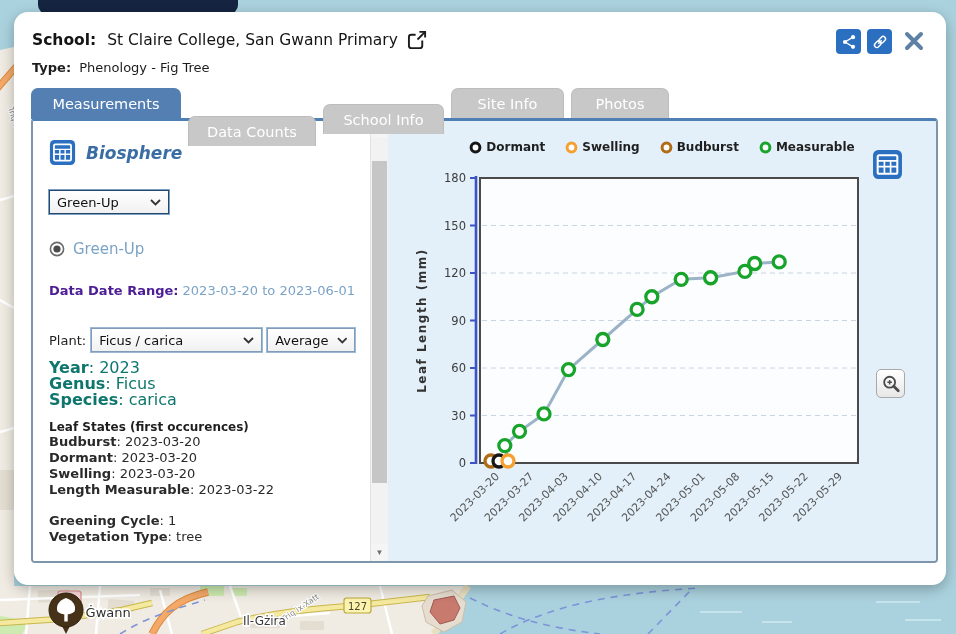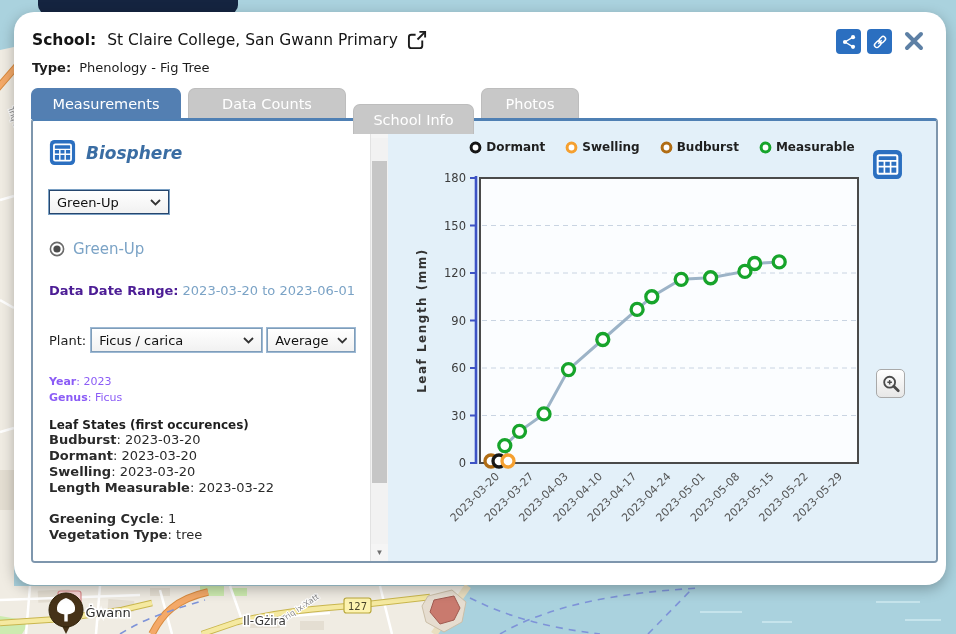--- a/index.html
+++ b/index.html
@@ -12,21 +12,21 @@
   
   #map{position:absolute;left:0;top:0;z-index:0;}
   .map-label{font-size:13px;fill:#2e2e2e;paint-order:stroke;stroke:#ffffff;stroke-width:3px;font-weight:400;}
   .map-label-sm{font-size:12px;fill:#3a3a3a;paint-order:stroke;stroke:#ffffff;stroke-width:3px;}
   .street-label{font-size:8px;fill:#8a8a8a;paint-order:stroke;stroke:#fff;stroke-width:2px;}
   
   .popup-remnant{position:absolute;left:38px;top:-10px;width:200px;height:24px;border-radius:9px;background:#152440;z-index:2;}
   
   .modal{
     position:absolute;left:14px;top:12px;width:932px;height:573px;z-index:3;
-    background:#ffffff;border-radius:20px;box-shadow:0 4px 14px rgba(0,0,0,.28);
+    background:#ffffff;border-radius:14px;box-shadow:0 4px 14px rgba(0,0,0,.28);
   }
   .school-line{position:absolute;left:18px;top:18px;font-size:15.5px;color:#151515;display:flex;align-items:center;gap:9px;white-space:nowrap;}
   .school-line .b{font-weight:bold;margin-right:2px;}
   .site-line{position:absolute;left:18px;top:48px;font-size:13px;color:#1c1c1c;}
   .site-line .b{font-weight:bold;margin-right:4px;}
   .hdr-btn{position:absolute;top:17px;width:25px;height:25px;border-radius:4px;background:#2b6fc0;border:none;padding:0;
     display:flex;align-items:center;justify-content:center;cursor:pointer;}
   .hdr-btn.share{left:822px;}
   .hdr-btn.link{left:853px;}
   .close-x{position:absolute;left:888px;top:18px;width:24px;height:24px;background:none;border:none;padding:0;cursor:pointer;}
@@ -47,21 +47,21 @@
   .sel{border:1px solid #26466d;outline:1px solid #7aa0c4;background:linear-gradient(#ffffff,#f1f1f1);
     height:22px;display:inline-flex;align-items:center;justify-content:space-between;
     padding:0 7px;font-size:13px;color:#111;cursor:pointer;box-sizing:content-box;}
   .sel.plain{border:1px solid #7f9db9;outline:1px solid #9db9d4;}
   .sel .chev{margin-left:8px;}
   .cycle-sel{width:104px;margin-top:24px;}
   .radio-row{display:flex;align-items:center;gap:8px;margin-top:26px;font-size:15px;color:#7ba3c6;}
   .daterange{width:306px;margin:22px 0 0 0;font-size:13px;line-height:22px;color:#7ba3c6;}
   .daterange .drlabel{font-weight:bold;color:#4c1d95;margin-right:4px;}
   .plant-row{display:flex;align-items:center;gap:5px;margin-top:26px;font-size:13px;color:#222;}
-  .fields{margin-top:22px;font-size:11px;line-height:16px;color:#8b5cf6;}
+  .fields{margin-top:8px;font-size:16px;line-height:16px;color:#0f766e;}
   .fld .b{font-weight:bold;}
   .lf-title{font-weight:bold;font-size:12px;margin-top:12px;color:#1e1e1e;}
   .leafstates{font-size:13px;line-height:16px;color:#2a2a2a;}
   .cyclefields{margin-top:15px;font-size:13px;line-height:16px;color:#2a2a2a;}
   
   .vscroll{width:17px;background:#f2f2f2;position:relative;border-left:1px solid #e2e2e2;}
   .vs-btn{position:absolute;left:0;width:17px;height:17px;background:#f5f5f5;border:none;padding:0;cursor:pointer;
     display:flex;align-items:center;justify-content:center;font-size:8px;color:#6f6f6f;}
   .vs-btn.up{top:0;}
   .vs-btn.down{bottom:0;}
@@ -206,22 +206,23 @@
     </svg>
   </button>
 
   <div class="site-line">
     <span class="b">Type:</span>
     <span>Phenology - Fig Tree</span>
   </div>
 
   <div class="tabs" id="tabs">
       <div class="tab active" style="width: 150px;">Measurements</div>
-      <div class="tab" style="width: 158px;">Data Counts</div>
+      <div class="tab" style="width: 128px; margin-top: 28px;">Data Counts</div>
       <div class="tab" style="width: 121px; margin-top: 16px;">School Info</div>
+      <div class="tab" style="width: 113px;">Site Info</div>
       <div class="tab" style="width: 98px;">Photos</div>
     </div>
 
   <div class="content">
 
     <div class="info-panel">
       <div class="proto-row">
         <svg width="27" height="27" viewBox="0 0 30 30">
           <rect x="1" y="1" width="28" height="28" rx="5" fill="#2b6fc0"></rect>
           <rect x="5.5" y="6" width="19" height="18" rx="1.5" fill="none" stroke="#fff" stroke-width="2"></rect>
@@ -261,20 +262,21 @@
           <span>Average</span>
           <svg class="chev" width="11" height="7" viewBox="0 0 11 7">
             <path d="M1,1 L5.5,5.5 L10,1" fill="none" stroke="#333" stroke-width="1.8"></path>
           </svg>
         </div>
       </div>
 
       <div class="fields" id="info-fields">
           <div class="fld"><span class="b">Year</span><span>: </span><span>2023</span></div>
           <div class="fld"><span class="b">Genus</span><span>: </span><span>Ficus</span></div>
+          <div class="fld"><span class="b">Species</span><span>: </span><span>carica</span></div>
         </div>
       <div class="lf-title">Leaf States (first occurences)</div>
       <div class="leafstates" id="leaf-states">
           <div class="fld"><span class="b">Budburst</span><span>: </span><span>2023-03-20</span></div>
           <div class="fld"><span class="b">Dormant</span><span>: </span><span>2023-03-20</span></div>
           <div class="fld"><span class="b">Swelling</span><span>: </span><span>2023-03-20</span></div>
           <div class="fld"><span class="b">Length Measurable</span><span>: </span><span>2023-03-22</span></div>
         </div>
       <div class="cyclefields" id="cycle-fields">
           <div class="fld"><span class="b">Greening Cycle</span><span>: </span><span>1</span></div>

